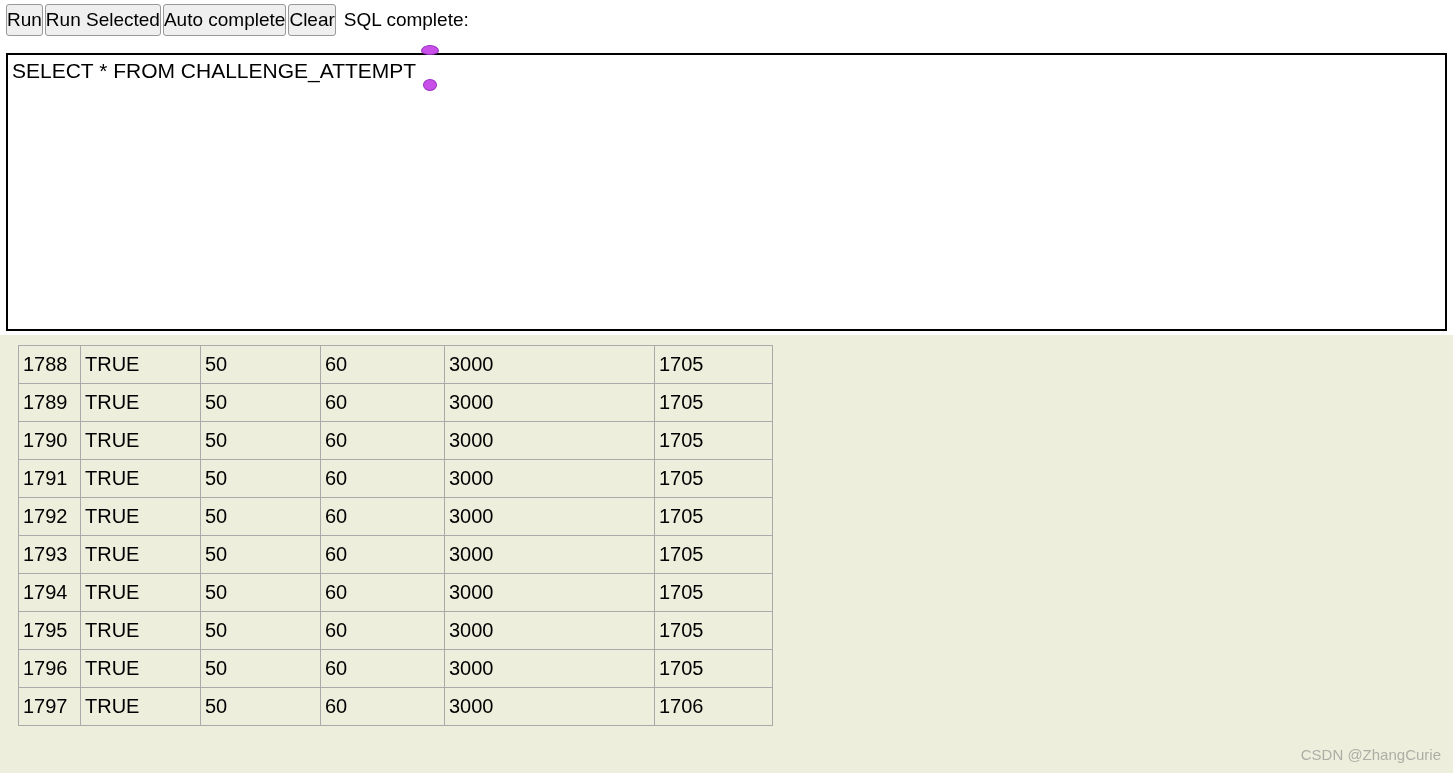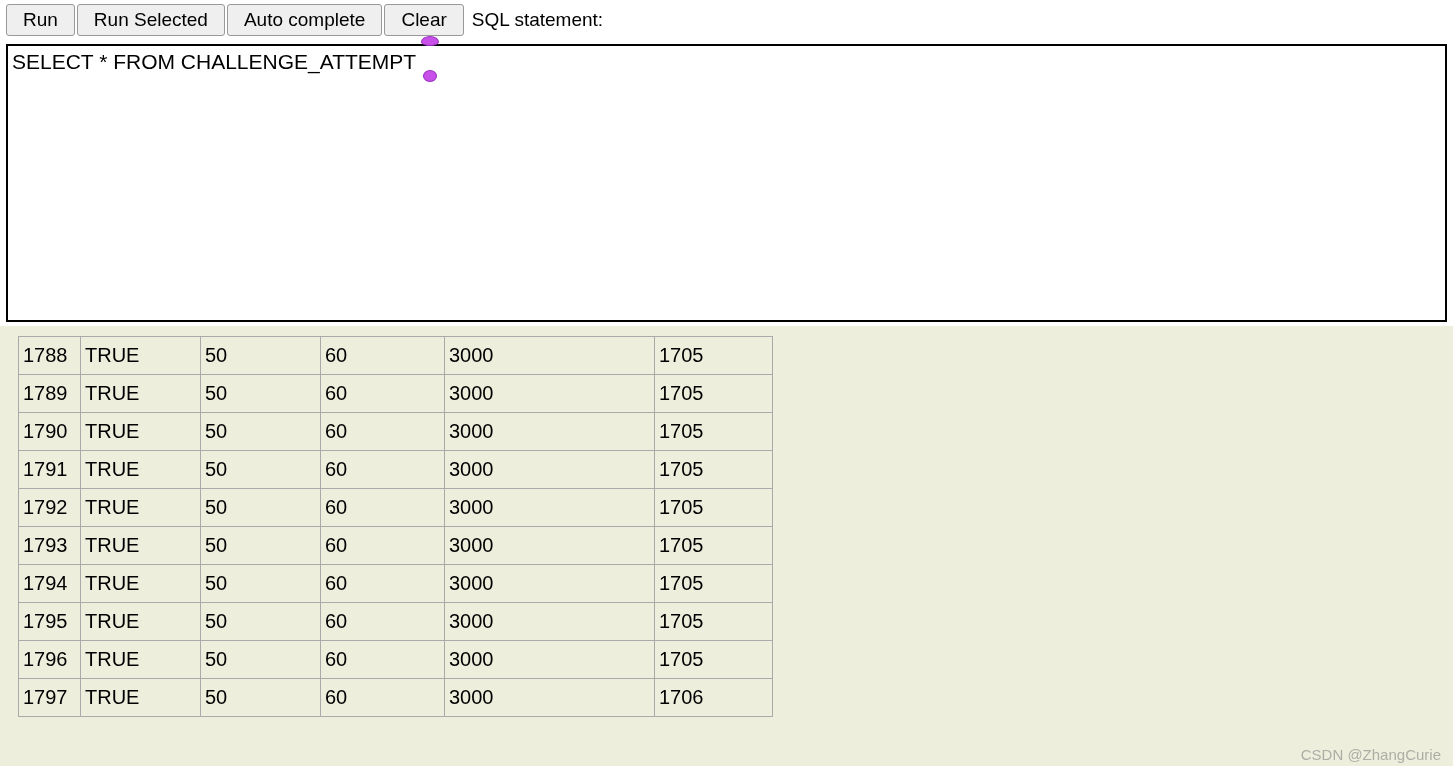--- a/index.html
+++ b/index.html
@@ -17,32 +17,32 @@
     .toolbar {
       display: flex;
       align-items: center;
       padding: 4px 6px;
       gap: 2px;
     }
     .btn {
       background: #efefef;
       border: 1px solid #999;
       border-radius: 3px;
-      padding: 4px 16px;
+      padding: 4px 0;
       font-size: 19px;
       font-family: Arial, sans-serif;
       cursor: pointer;
     }
     .sql-label {
       margin-left: 6px;
       font-size: 19px;
     }
     .editor-wrap {
       position: relative;
-      margin: 4px 6px 0 6px;
+      margin: 13px 6px 0 6px;
     }
     .editor {
       width: 100%;
       height: 278px;
       border: 2px solid #000;
       font-family: Arial, sans-serif;
       font-size: 21px;
       padding: 4px 4px;
       resize: none;
       outline: none;
@@ -119,21 +119,21 @@
     }
   </style>
 </head>
 <body>
 
 <div class="toolbar">
   <button class="btn">Run</button>
   <button class="btn">Run Selected</button>
   <button class="btn">Auto complete</button>
   <button class="btn">Clear</button>
-  <span class="sql-label">SQL statement:</span>
+  <span class="sql-label">SQL complete:</span>
 </div>
 
 <div class="editor-wrap">
   <textarea class="editor" style="">SELECT * FROM CHALLENGE_ATTEMPT</textarea>
   <div class="cursor-indicator-top">
     <div class="bulb-top"></div>
   </div>
   <div class="cursor-indicator-bottom">
     <div class="bulb-bottom"></div>
   </div>

